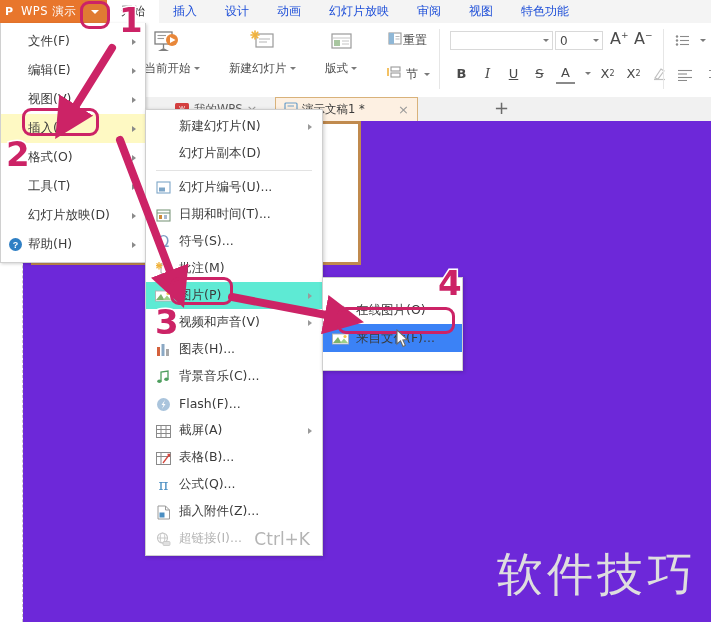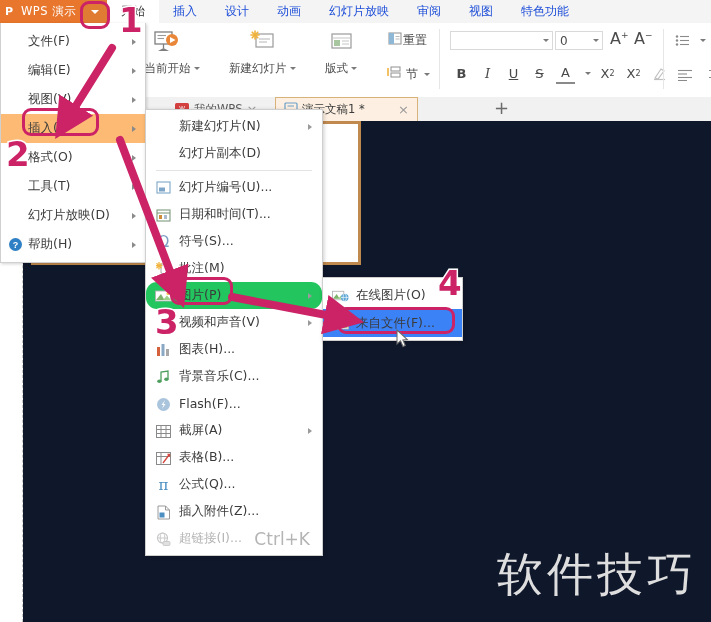--- a/index.html
+++ b/index.html
@@ -57,71 +57,71 @@
   .docstrip{position:absolute;left:107px;top:97px;width:604px;height:24px;background:#f1f1f1;border-bottom:1px solid #d9b27a;}
   .doctab{
     position:absolute;top:0;height:24px;display:flex;align-items:center;gap:4px;
     padding:0 8px;box-sizing:border-box;font-size:11.5px;color:#5a5a5a;white-space:nowrap;
   }
   .doctab.active{background:#fdf0e2;border:1px solid #d9b27a;border-bottom:none;color:#3b3b3b;}
   .tabclose{color:#9a9a9a;font-size:13px;}
   .newtab{position:absolute;top:2px;font-size:18px;color:#6b6b6b;line-height:18px;}
 
   
-  .workspace{position:absolute;left:0;top:121px;width:711px;height:501px;background:#0f172a;}
+  .workspace{position:absolute;left:0;top:121px;width:711px;height:501px;background:#6d28d9;}
   .leftpane{position:absolute;left:0;top:0;width:22px;height:501px;background:#ffffff;border-right:1px dashed #c9c9c9;}
   .slide{
     position:absolute;left:31px;top:0px;width:330px;height:144px;background:#ffffff;
     border:3px solid #c08a4e;box-sizing:border-box;
   }
   .watermark{
     position:absolute;right:14px;bottom:16px;font-size:46px;color:#dedede;letter-spacing:4px;
     font-family:"DejaVu Sans","Liberation Sans",sans-serif;user-select:none;
   }
 
   
   .mainmenu{
     position:absolute;left:0;top:23px;width:146px;background:#ffffff;
     border:1px solid #d0d0d0;border-top:none;box-shadow:1px 1px 3px rgba(0,0,0,.18);
     padding:4px 0 3px 0;box-sizing:border-box;
   }
   .mi{
     position:relative;height:29px;display:flex;align-items:center;padding-left:27px;
     font-size:12.5px;color:#3b3b3b;box-sizing:border-box;
   }
-  .mi.hl{background:#fdba74;text-decoration:underline;}
+  .mi.hl{background:#fef9c3;text-decoration:underline;}
   .mi .arr{position:absolute;right:9px;top:50%;margin-top:-3px;
     border-top:3.5px solid transparent;border-bottom:3.5px solid transparent;border-left:4px solid #8a8a8a;}
   .mi .mico{position:absolute;left:6px;top:50%;margin-top:-8px;width:16px;height:16px;
     display:flex;align-items:center;justify-content:center;}
 
   
   .submenu{
     position:absolute;left:145px;top:109px;width:178px;background:#ffffff;
     border:1px solid #cfcfcf;box-shadow:1px 1px 4px rgba(0,0,0,.2);
     padding:3px 0;box-sizing:border-box;
   }
   .si{
     position:relative;height:27px;display:flex;align-items:center;padding-left:33px;
     font-size:12.5px;color:#3b3b3b;box-sizing:border-box;white-space:nowrap;
   }
-  .si.hl{background:#22c55e;border-radius:11px;}
+  .si.hl{background:#5eead4;}
   .si.dim{color:#b4b4b4;}
   .si .arr{position:absolute;right:10px;top:50%;margin-top:-3px;
     border-top:3.5px solid transparent;border-bottom:3.5px solid transparent;border-left:4px solid #9a9a9a;}
   .si .sico{position:absolute;left:9px;top:50%;margin-top:-8px;width:17px;height:17px;
     display:flex;align-items:center;justify-content:center;font-size:13px;}
   .si .short{position:absolute;right:12px;font-size:17px;color:#b4b4b4;}
   .sdiv{height:1px;background:#e3e3e3;margin:3px 10px;}
 
   
   .picmenu{
     position:absolute;left:322px;top:277px;width:141px;background:#ffffff;
     border:1px solid #cfcfcf;box-shadow:1px 1px 4px rgba(0,0,0,.2);
-    padding:3px 0;box-sizing:border-box;
+    padding:18px 0;box-sizing:border-box;
   }
   .pi{position:relative;height:28px;display:flex;align-items:center;padding-left:33px;
     font-size:12.5px;color:#3b3b3b;box-sizing:border-box;white-space:nowrap;}
   .pi.hl{background:#3b82f6;}
   .pi .pico{position:absolute;left:9px;top:50%;margin-top:-8px;width:17px;height:17px;
     display:flex;align-items:center;justify-content:center;}
   .hlbox{
     position:absolute;border:3px solid #cc2366;border-radius:9px;box-sizing:border-box;
   }
   .numlabel{

